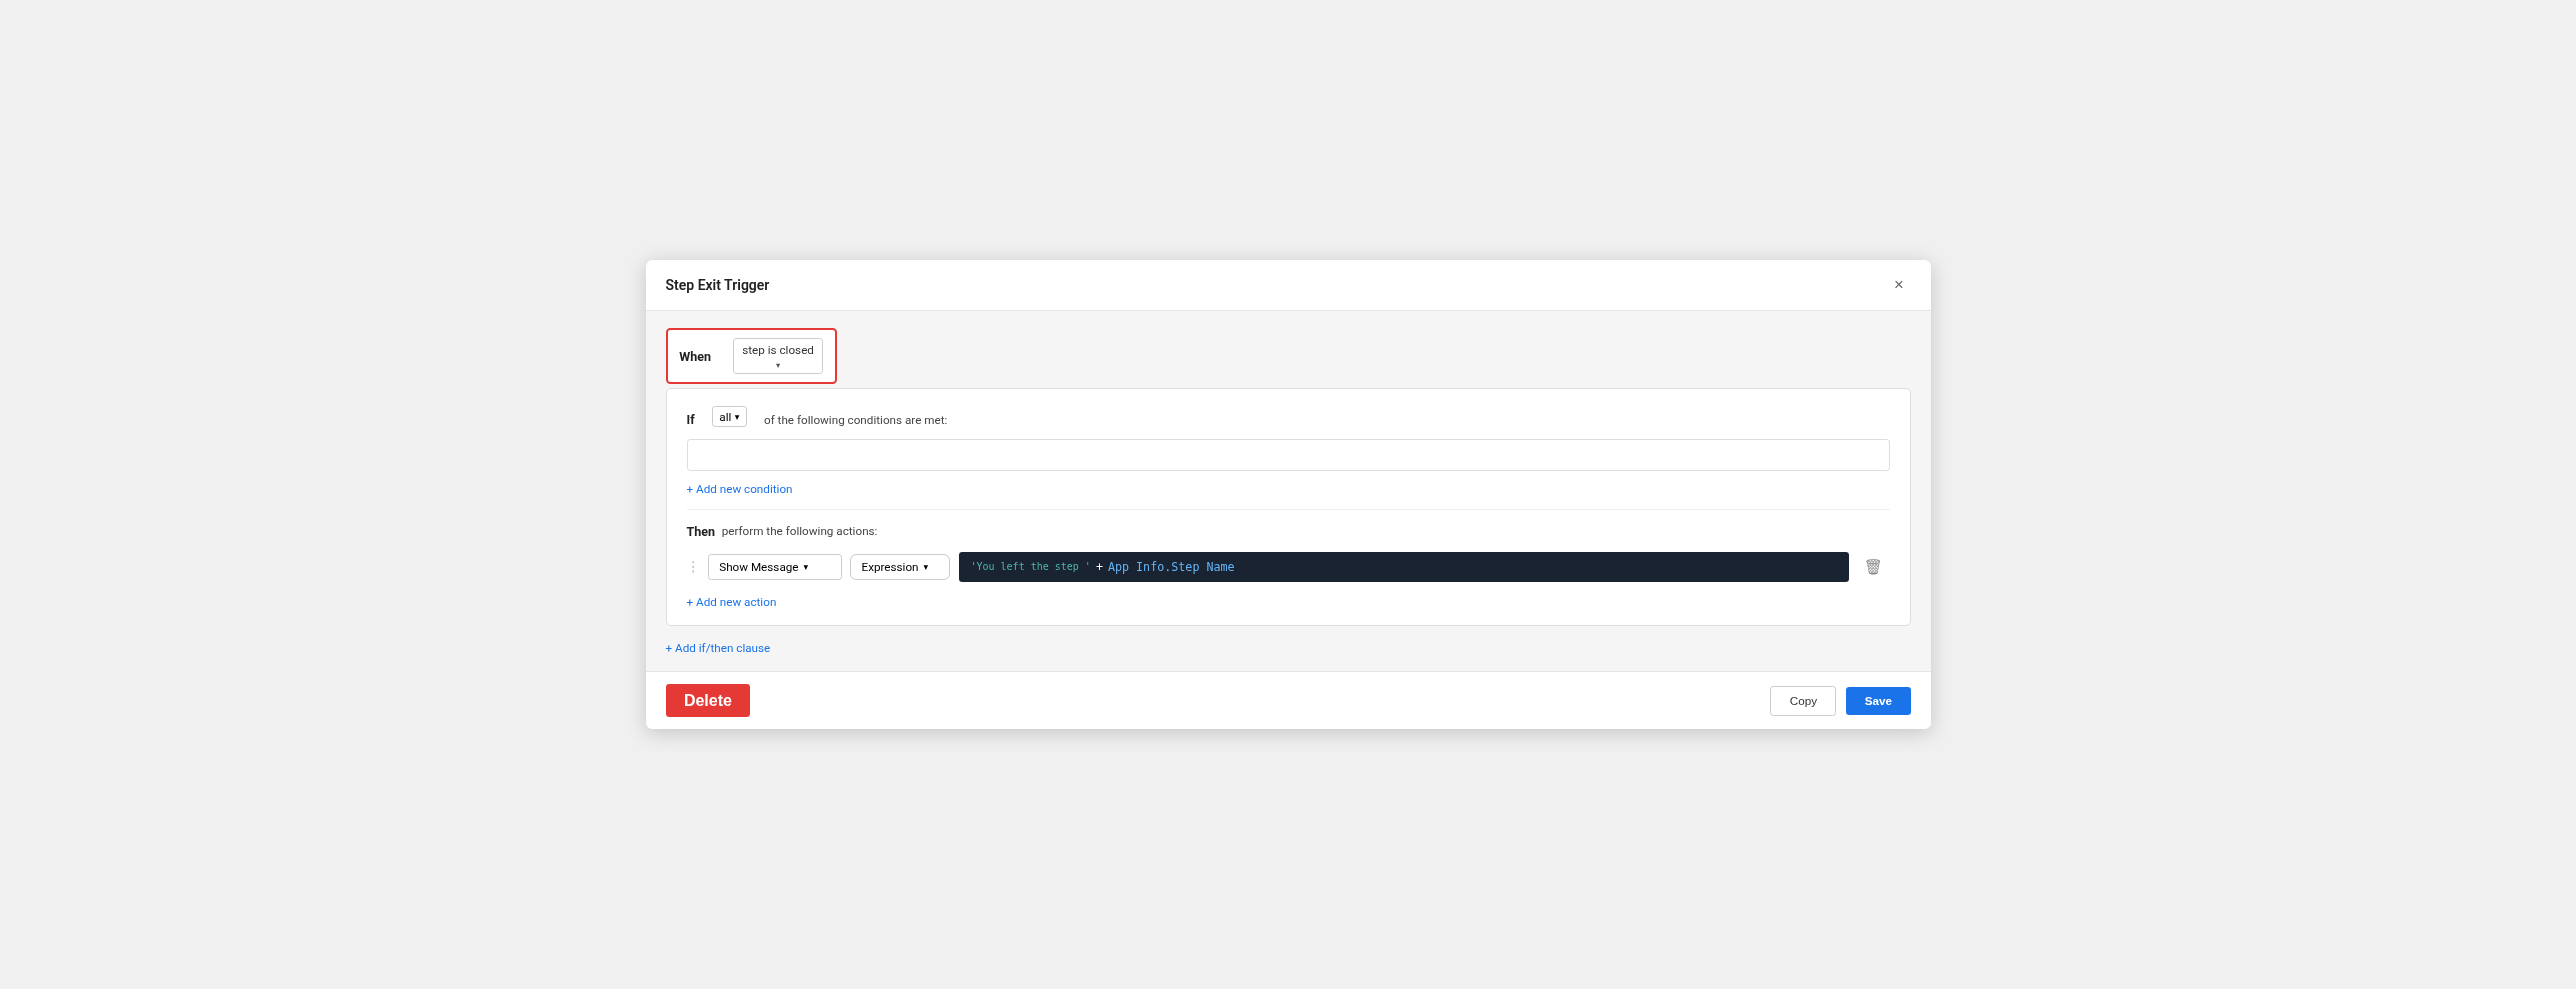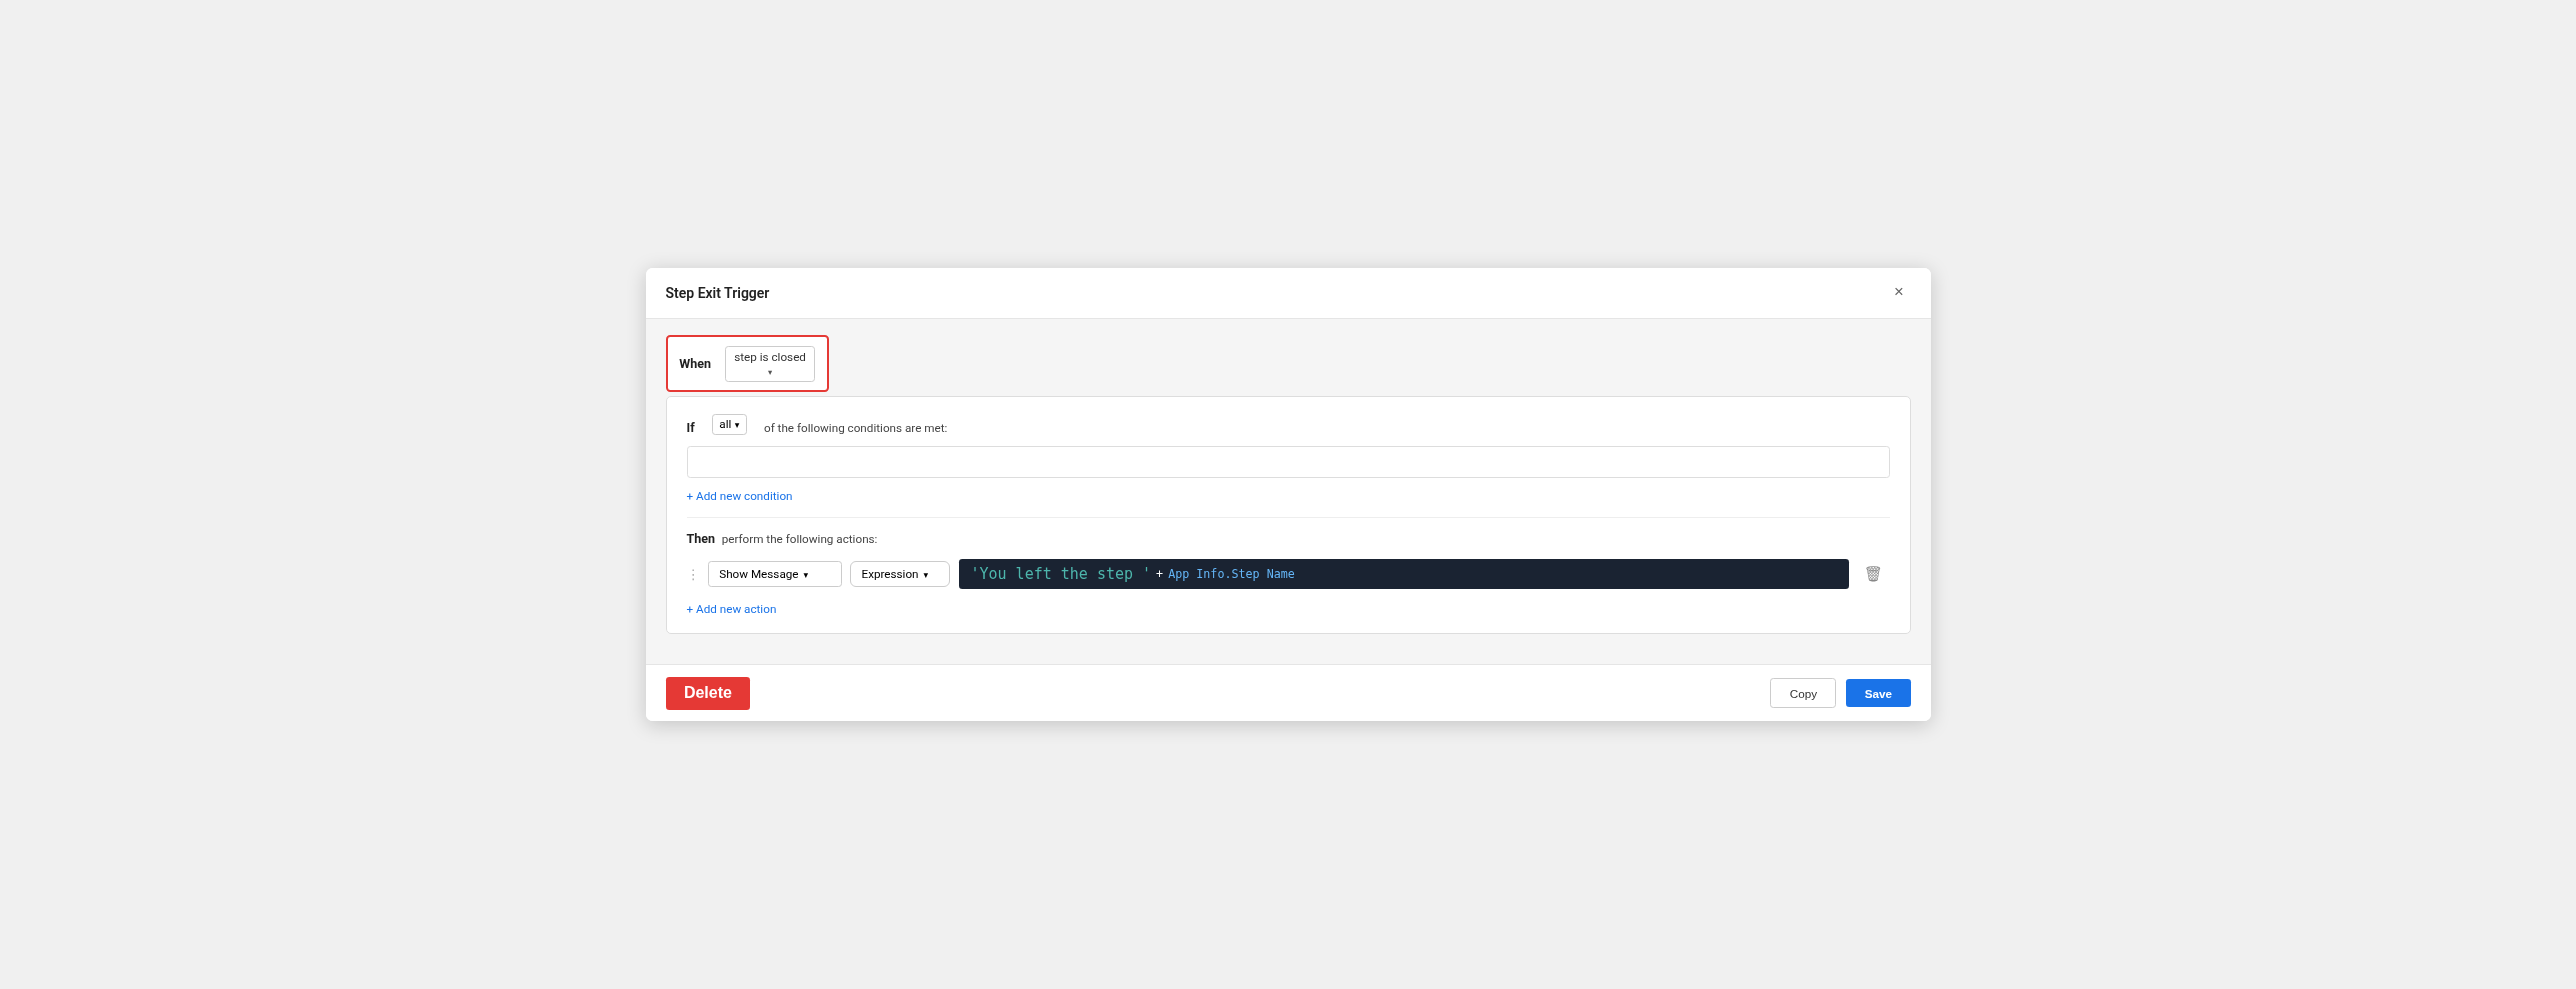--- a/index.html
+++ b/index.html
@@ -41,21 +41,21 @@
       line-height: 1;
       padding: 3.3px 6.7px;
     }
     .modal-body {
       background: #f5f5f5;
       padding: 16.7px 20px;
     }
     .when-bar {
       display: flex;
       align-items: center;
-      gap: 14px;
+      gap: 22px;
       padding: 8.3px 11.7px;
       margin-bottom: 4px;
       border: 2.1px solid #e53935;
       border-radius: 4.2px;
       background: #fff;
       width: fit-content;
     }
     .when-label {
       font-weight: 700;
       font-size: 12.5px;
@@ -188,21 +188,21 @@
       padding: 5px 11.7px;
       display: flex;
       align-items: center;
       gap: 5px;
       flex: 1;
       min-height: 30px;
     }
     .expr-string {
       color: #4db6ac;
       font-family: monospace;
-      font-size: 15px;
+      font-size: 10px;
     }
     .expr-plus {
       color: #fff;
       font-size: 11.7px;
       font-family: monospace;
     }
     .expr-var {
       color: #64b5f6;
       font-family: monospace;
       font-size: 11.7px;
@@ -339,20 +339,23 @@
         <button class="delete-btn">
           <span>🗑</span>
         </button>
       </div>
 
       
       <a class="add-link">+ Add new action</a>
 
     </div>
 
+    <div class="add-if-then">
+      <a class="add-link">+ Add if/then clause</a>
+    </div>
 
   </div>
 
   <div class="modal-footer">
     <button class="btn-delete">Delete</button>
     <div class="footer-right">
       <button class="btn-copy">Copy</button>
       <button class="btn-save">Save</button>
     </div>
   </div>

